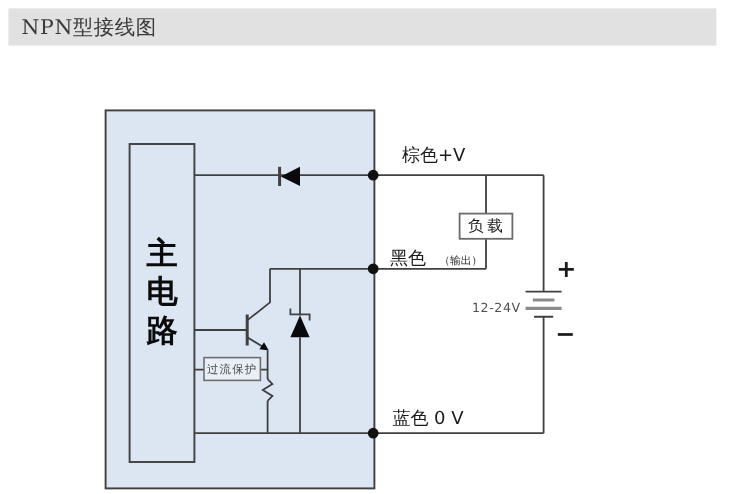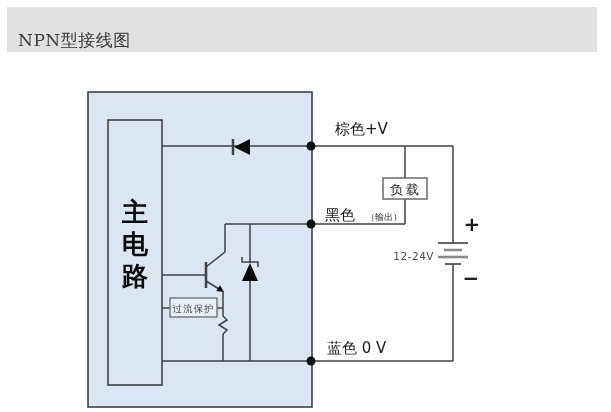--- a/index.html
+++ b/index.html
@@ -1,19 +1,19 @@
 <!DOCTYPE html>
 <html><head>
 <meta charset="utf-8">
 <style>
   html,body{margin:0;padding:0;background:#ffffff;}
   #screen{position:relative;width:611px;height:412px;background:#ffffff;overflow:hidden;
           font-family:"DejaVu Sans",sans-serif;}
-  #titlebar{position:absolute;left:7px;top:7px;width:590px;height:45px;background:#e1e1e1;
-            display:flex;align-items:flex-end;}
+  #titlebar{position:absolute;left:7px;top:7px;width:590px;height:31px;background:#e1e1e1;
+            display:flex;align-items:center;}
   #titlebar .title{margin-left:11px;font-family:"DejaVu Serif","Liberation Serif",serif;
                    font-size:17px;color:#3a3a3a;letter-spacing:0.5px;}
   svg{position:absolute;left:0;top:0;}
   svg text{font-family:"DejaVu Sans",sans-serif;fill:#1a1a1a;}
   .wire{stroke:#404040;stroke-width:1.5;fill:none;}
   .wire-thick{stroke:#404040;stroke-width:2.5;fill:none;}
   .box-outline{fill:#dce6f2;stroke:#404040;stroke-width:1.6;}
   .small-box{fill:#e9eff7;stroke:#6b6b6b;stroke-width:1.3;}
   .load-box{fill:#ffffff;stroke:#6b6b6b;stroke-width:1.5;}
   .solid{fill:#0a0a0a;stroke:none;}

